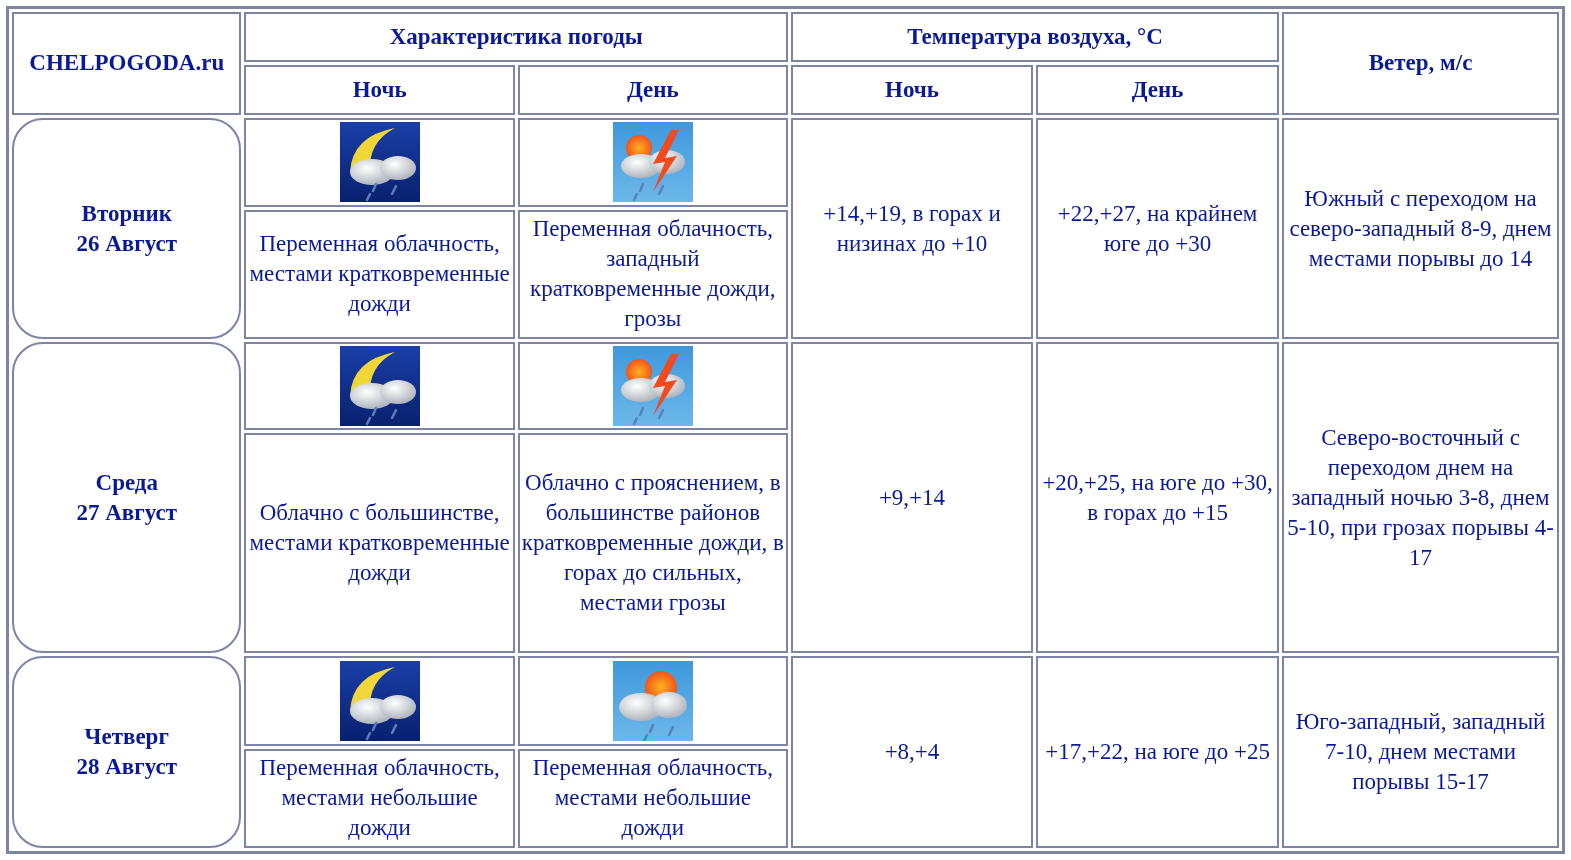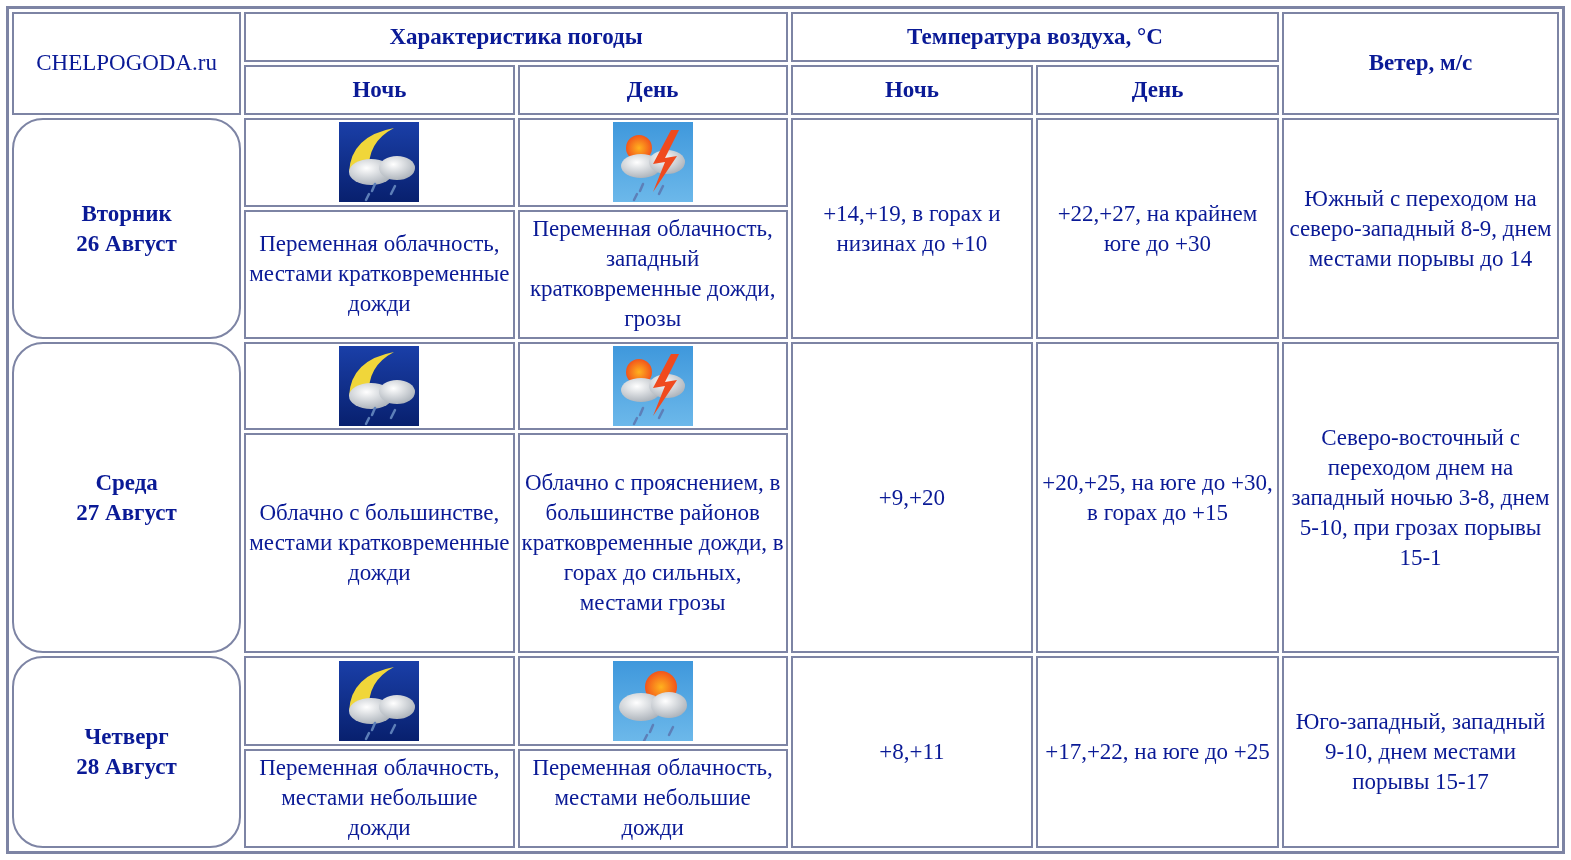--- a/index.html
+++ b/index.html
@@ -16,21 +16,21 @@
   table.forecast td {
     border: 2px solid #7d84a4;
     text-align: center;
     vertical-align: middle;
     padding: 0 2px;
     font-size: 23px;
     line-height: 30px;
     color: #0a1a96;
   }
   td.hdr { font-weight: bold; font-size: 24px; }
-  td.brand { font-weight: normal; font-size: 21px; }
+  td.brand { font-weight: bold; font-size: 21px; }
   td.day { font-weight: bold; border-radius: 31px; }
   .icon { width: 80px; height: 80px; display: block; margin: 0 auto; }
   td.iconcell { padding: 1px 0; }
 </style>
 </head>
 <body>
 
 <svg width="0" height="0" style="position:absolute">
   <defs>
     <linearGradient id="nightBg" x1="0" y1="0" x2="0" y2="1">
@@ -122,23 +122,23 @@
     <td class="iconcell">
       <svg class="icon" viewBox="0 0 80 80">
         <rect width="80" height="80" fill="url(#dayBg)"></rect>
         <circle cx="26" cy="26" r="13" fill="url(#sunG)"></circle>
         <ellipse cx="28" cy="44" rx="20" ry="12" fill="url(#cloudG)"></ellipse>
         <ellipse cx="54" cy="40" rx="18" ry="12" fill="url(#cloudG)"></ellipse>
         <polygon points="58,8 40,42 52,40 40,70 64,34 52,36 66,8" fill="#f04a1e"></polygon>
         <use href="#rain"></use>
       </svg>
     </td>
-    <td rowspan="2">+9,+20</td>
+    <td rowspan="2">+9,+14</td>
     <td rowspan="2">+20,+25, на юге до +30, в горах до +15</td>
-    <td rowspan="2">Северо-восточный с переходом днем на западный ночью 3-8, днем 5-10, при грозах порывы 15-1</td>
+    <td rowspan="2">Северо-восточный с переходом днем на западный ночью 3-8, днем 5-10, при грозах порывы 4-17</td>
   </tr>
   <tr style="height:216px">
     <td>Облачно с большинстве, местами кратковременные дожди</td>
     <td>Облачно с прояснением, в большинстве районов кратковременные дожди, в горах до сильных, местами грозы</td>
   </tr>
 
   <tr style="height:88px">
     <td class="day" rowspan="2">
       <span>Четверг</span><br>
       <span>28 Август</span>
@@ -154,22 +154,22 @@
     </td>
     <td class="iconcell">
       <svg class="icon" viewBox="0 0 80 80">
         <rect width="80" height="80" fill="url(#dayBg)"></rect>
         <circle cx="48" cy="26" r="16" fill="url(#sunG)"></circle>
         <ellipse cx="28" cy="46" rx="22" ry="14" fill="url(#cloudG)"></ellipse>
         <ellipse cx="56" cy="44" rx="18" ry="13" fill="url(#cloudG)"></ellipse>
         <use href="#rain" transform="translate(10,2)"></use>
       </svg>
     </td>
-    <td rowspan="2">+8,+11</td>
+    <td rowspan="2">+8,+4</td>
     <td rowspan="2">+17,+22, на юге до +25</td>
-    <td rowspan="2">Юго-западный, западный 9-10, днем местами порывы 15-17</td>
+    <td rowspan="2">Юго-западный, западный 7-10, днем местами порывы 15-17</td>
   </tr>
   <tr style="height:97px">
     <td>Переменная облачность, местами небольшие дожди</td>
     <td>Переменная облачность, местами небольшие дожди</td>
   </tr>
 </tbody>
   </table>
 
 </body></html>

